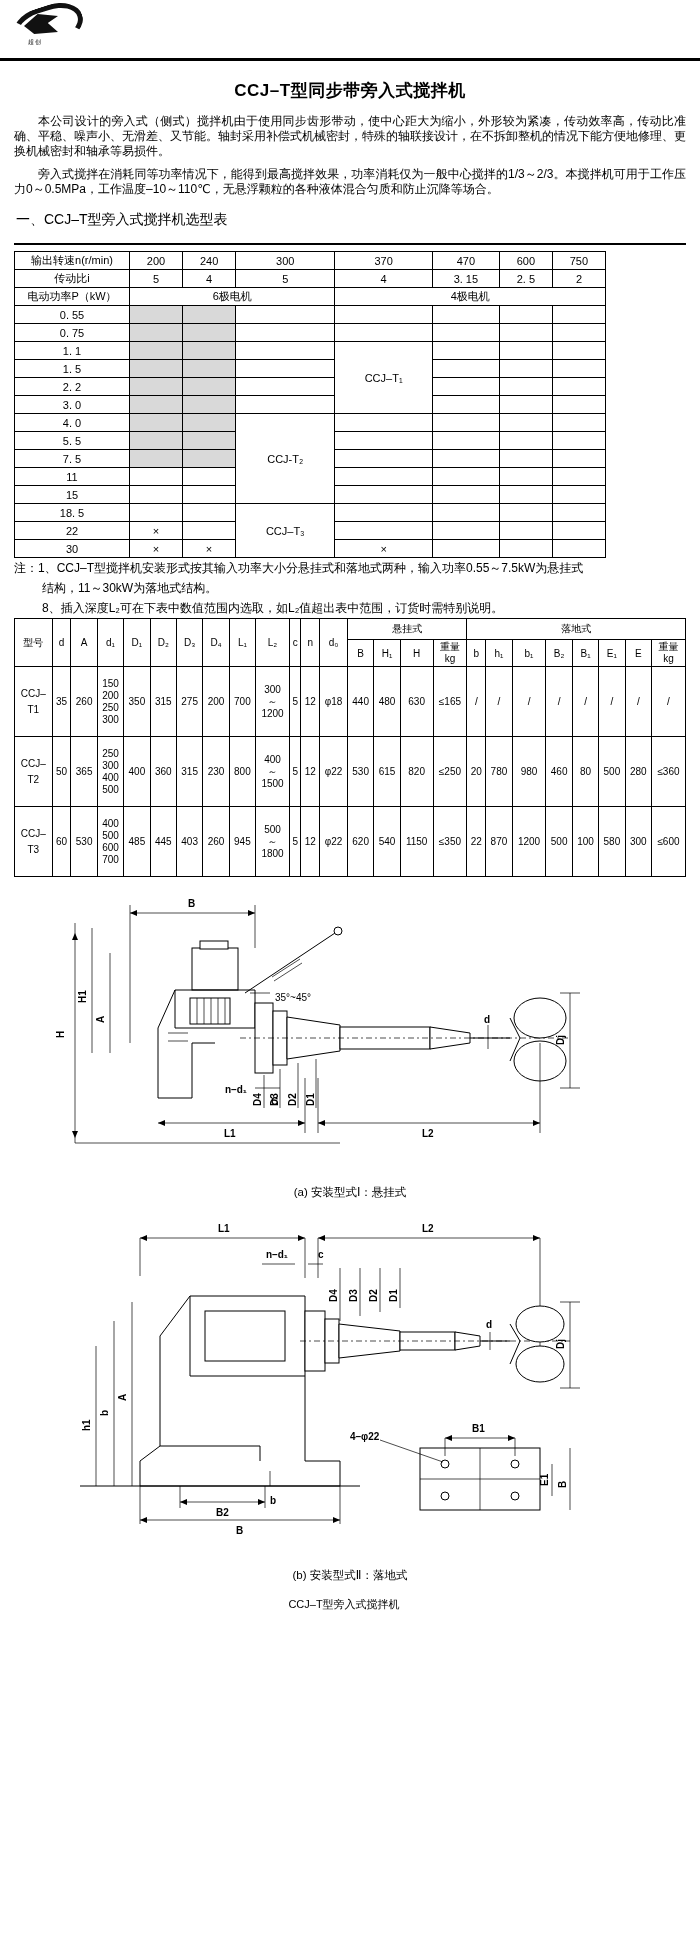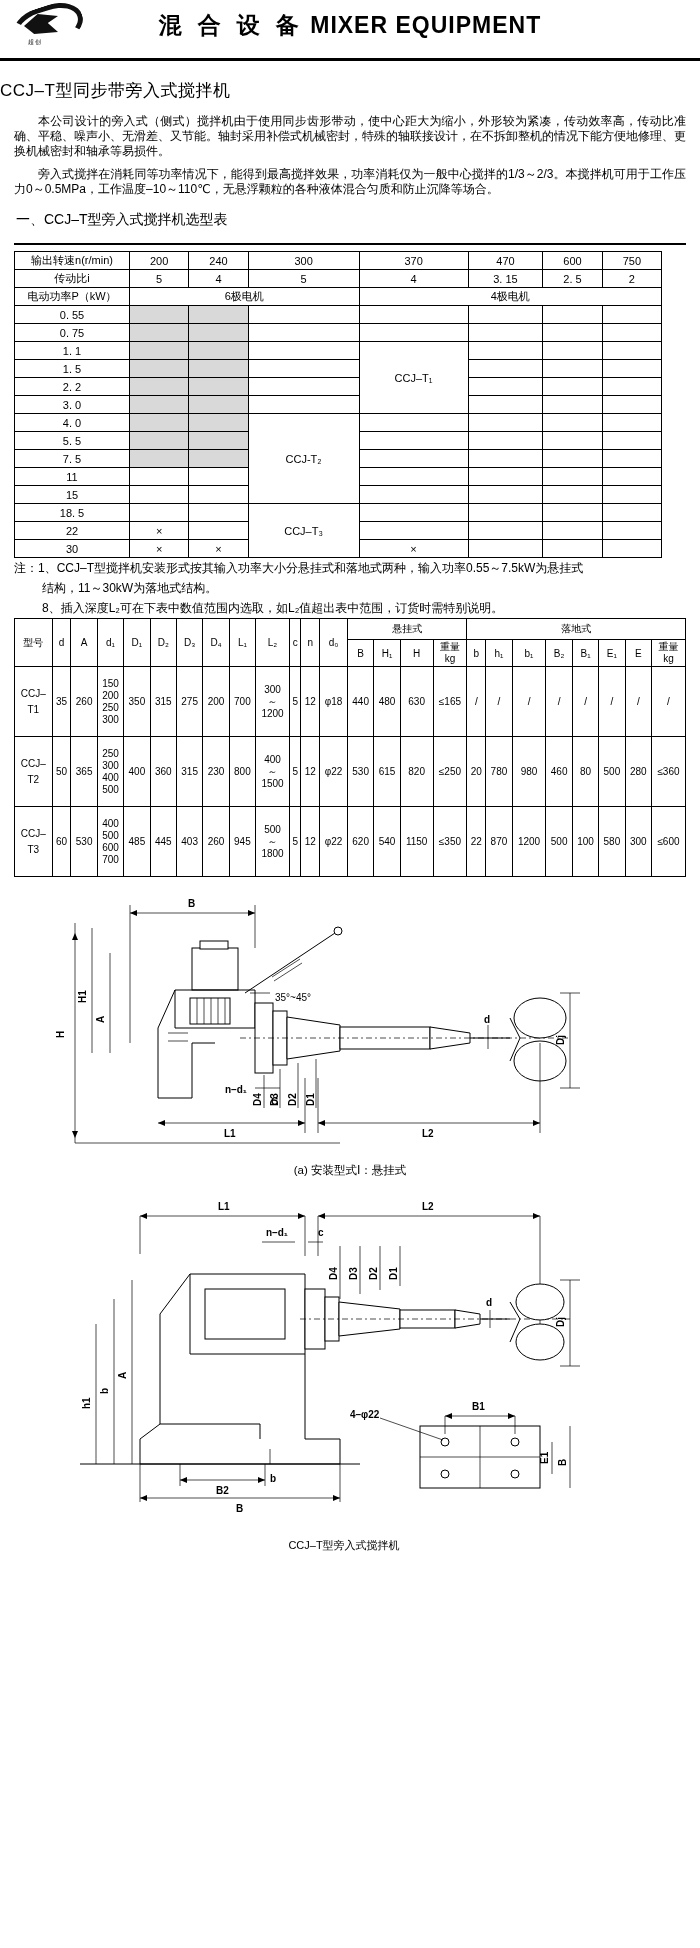--- a/index.html
+++ b/index.html
@@ -37,42 +37,42 @@
     position:absolute;left:20px;top:36px;font-size:6px;letter-spacing:1px;color:#111;
   }
   .header-title{
     position:absolute;left:0;right:0;top:10px;text-align:center;
     font-size:23px;font-weight:bold;letter-spacing:1px;
   }
   .header-title .cnt{font-family:"DejaVu Sans",sans-serif;letter-spacing:4px;}
 
   
   .doc-title{
-    text-align:left;font-size:17px;font-weight:normal;margin:18px 0 12px 0;
+    text-align:center;font-size:17px;font-weight:bold;margin:18px 0 12px 0;
     letter-spacing:0.5px;
   }
 
   
   .para{
     font-size:12px;line-height:15px;text-align:justify;
     margin:0 14px 8px 14px;text-indent:24px;
   }
 
   
   .sec-head{
     margin:14px 14px 6px 14px;
     font-size:14px;font-weight:normal;
     border-bottom:2px solid #000;
     padding-bottom:14px;
     padding-left:2px;
   }
 
   
   table{border-collapse:collapse;}
-  .t1{width:648px;margin:0 6px 0 14px;font-size:11px;}
+  .t1{width:592px;margin:0 6px 0 14px;font-size:11px;}
   .t1 td{
     border:1px solid #000;height:17px;text-align:center;vertical-align:middle;
     padding:0 2px;
   }
   .t1 .lab{width:110px;text-align:center;}
   .t1 .gray{background:#d9d9d9;}
   .t1 .pw{height:16px;}
 
   
   .note{
@@ -86,44 +86,40 @@
     border:1px solid #000;text-align:center;vertical-align:middle;
     padding:1px 1px;font-weight:normal;
   }
   .t2 .hd{height:18px;}
   .t2 .model{font-size:10px;line-height:16px;}
   .t2 .multi{line-height:12px;}
   .t2 .tall{height:70px;}
 
   
   .fig{margin:16px 0 0 0;position:relative;}
-  .fig-cap{text-align:center;font-size:11.5px;margin-top:0;}
+  .fig-cap{text-align:center;font-size:11.5px;margin-top:22px;}
   .footer-cap{text-align:center;font-size:11px;margin:14px 12px 14px 0;}
   svg{display:block;margin:0 auto;}
   .ln{stroke:#000;stroke-width:1;fill:none;}
   .thin{stroke:#000;stroke-width:0.7;fill:none;}
   .dash{stroke:#000;stroke-width:0.7;fill:none;stroke-dasharray:6 3 2 3;}
   .lbl{font-size:10px;font-family:"Liberation Sans",sans-serif;}
   .lblb{font-size:10px;font-weight:bold;font-family:"Liberation Sans",sans-serif;}
   .fillw{fill:#fff;stroke:#000;stroke-width:1;}
 </style>
 </head>
 <body>
 
 <div class="page">
 
   <div class="header">
     <div class="logo">
       <div class="arc"></div>
       <div class="swoosh"></div>
       <div class="cn">超创</div>
-    </div>
-    <div class="header-title">
-      <span class="cnt">混 合 设 备</span>
-      <span>MIXER EQUIPMENT</span>
     </div>
   </div>
 
   <div class="doc-title">CCJ–T型同步带旁入式搅拌机</div>
 
   <div class="para">本公司设计的旁入式（侧式）搅拌机由于使用同步齿形带动，使中心距大为缩小，外形较为紧凑，传动效率高，传动比准确、平稳、噪声小、无滑差、又节能。轴封采用补偿式机械密封，特殊的轴联接设计，在不拆卸整机的情况下能方便地修理、更换机械密封和轴承等易损件。</div>
   <div class="para">旁入式搅拌在消耗同等功率情况下，能得到最高搅拌效果，功率消耗仅为一般中心搅拌的1/3～2/3。本搅拌机可用于工作压力0～0.5MPa，工作温度–10～110℃，无悬浮颗粒的各种液体混合匀质和防止沉降等场合。</div>
 
   <div class="sec-head">一、CCJ–T型旁入式搅拌机选型表</div>
 
@@ -601,17 +597,18 @@
       <polygon points="405,222 412,219 412,225" fill="#000"></polygon>
       <polygon points="475,222 468,219 468,225" fill="#000"></polygon>
       <text class="lblb" x="432" y="216">B1</text>
       <line class="thin" x1="405" y1="222" x2="405" y2="240"></line>
       <line class="thin" x1="475" y1="222" x2="475" y2="240"></line>
       <line class="thin" x1="512" y1="248" x2="512" y2="280"></line>
       <text class="lblb" x="508" y="270" transform="rotate(-90 508,270)">E1</text>
       <line class="thin" x1="530" y1="232" x2="530" y2="294"></line>
       <text class="lblb" x="526" y="272" transform="rotate(-90 526,272)">B</text>
     </svg>
+    <div class="fig-cap">(b) 安装型式Ⅱ：落地式</div>
   </div>
 
   <div class="footer-cap">CCJ–T型旁入式搅拌机</div>
 
 </div>
 
 </body></html>

